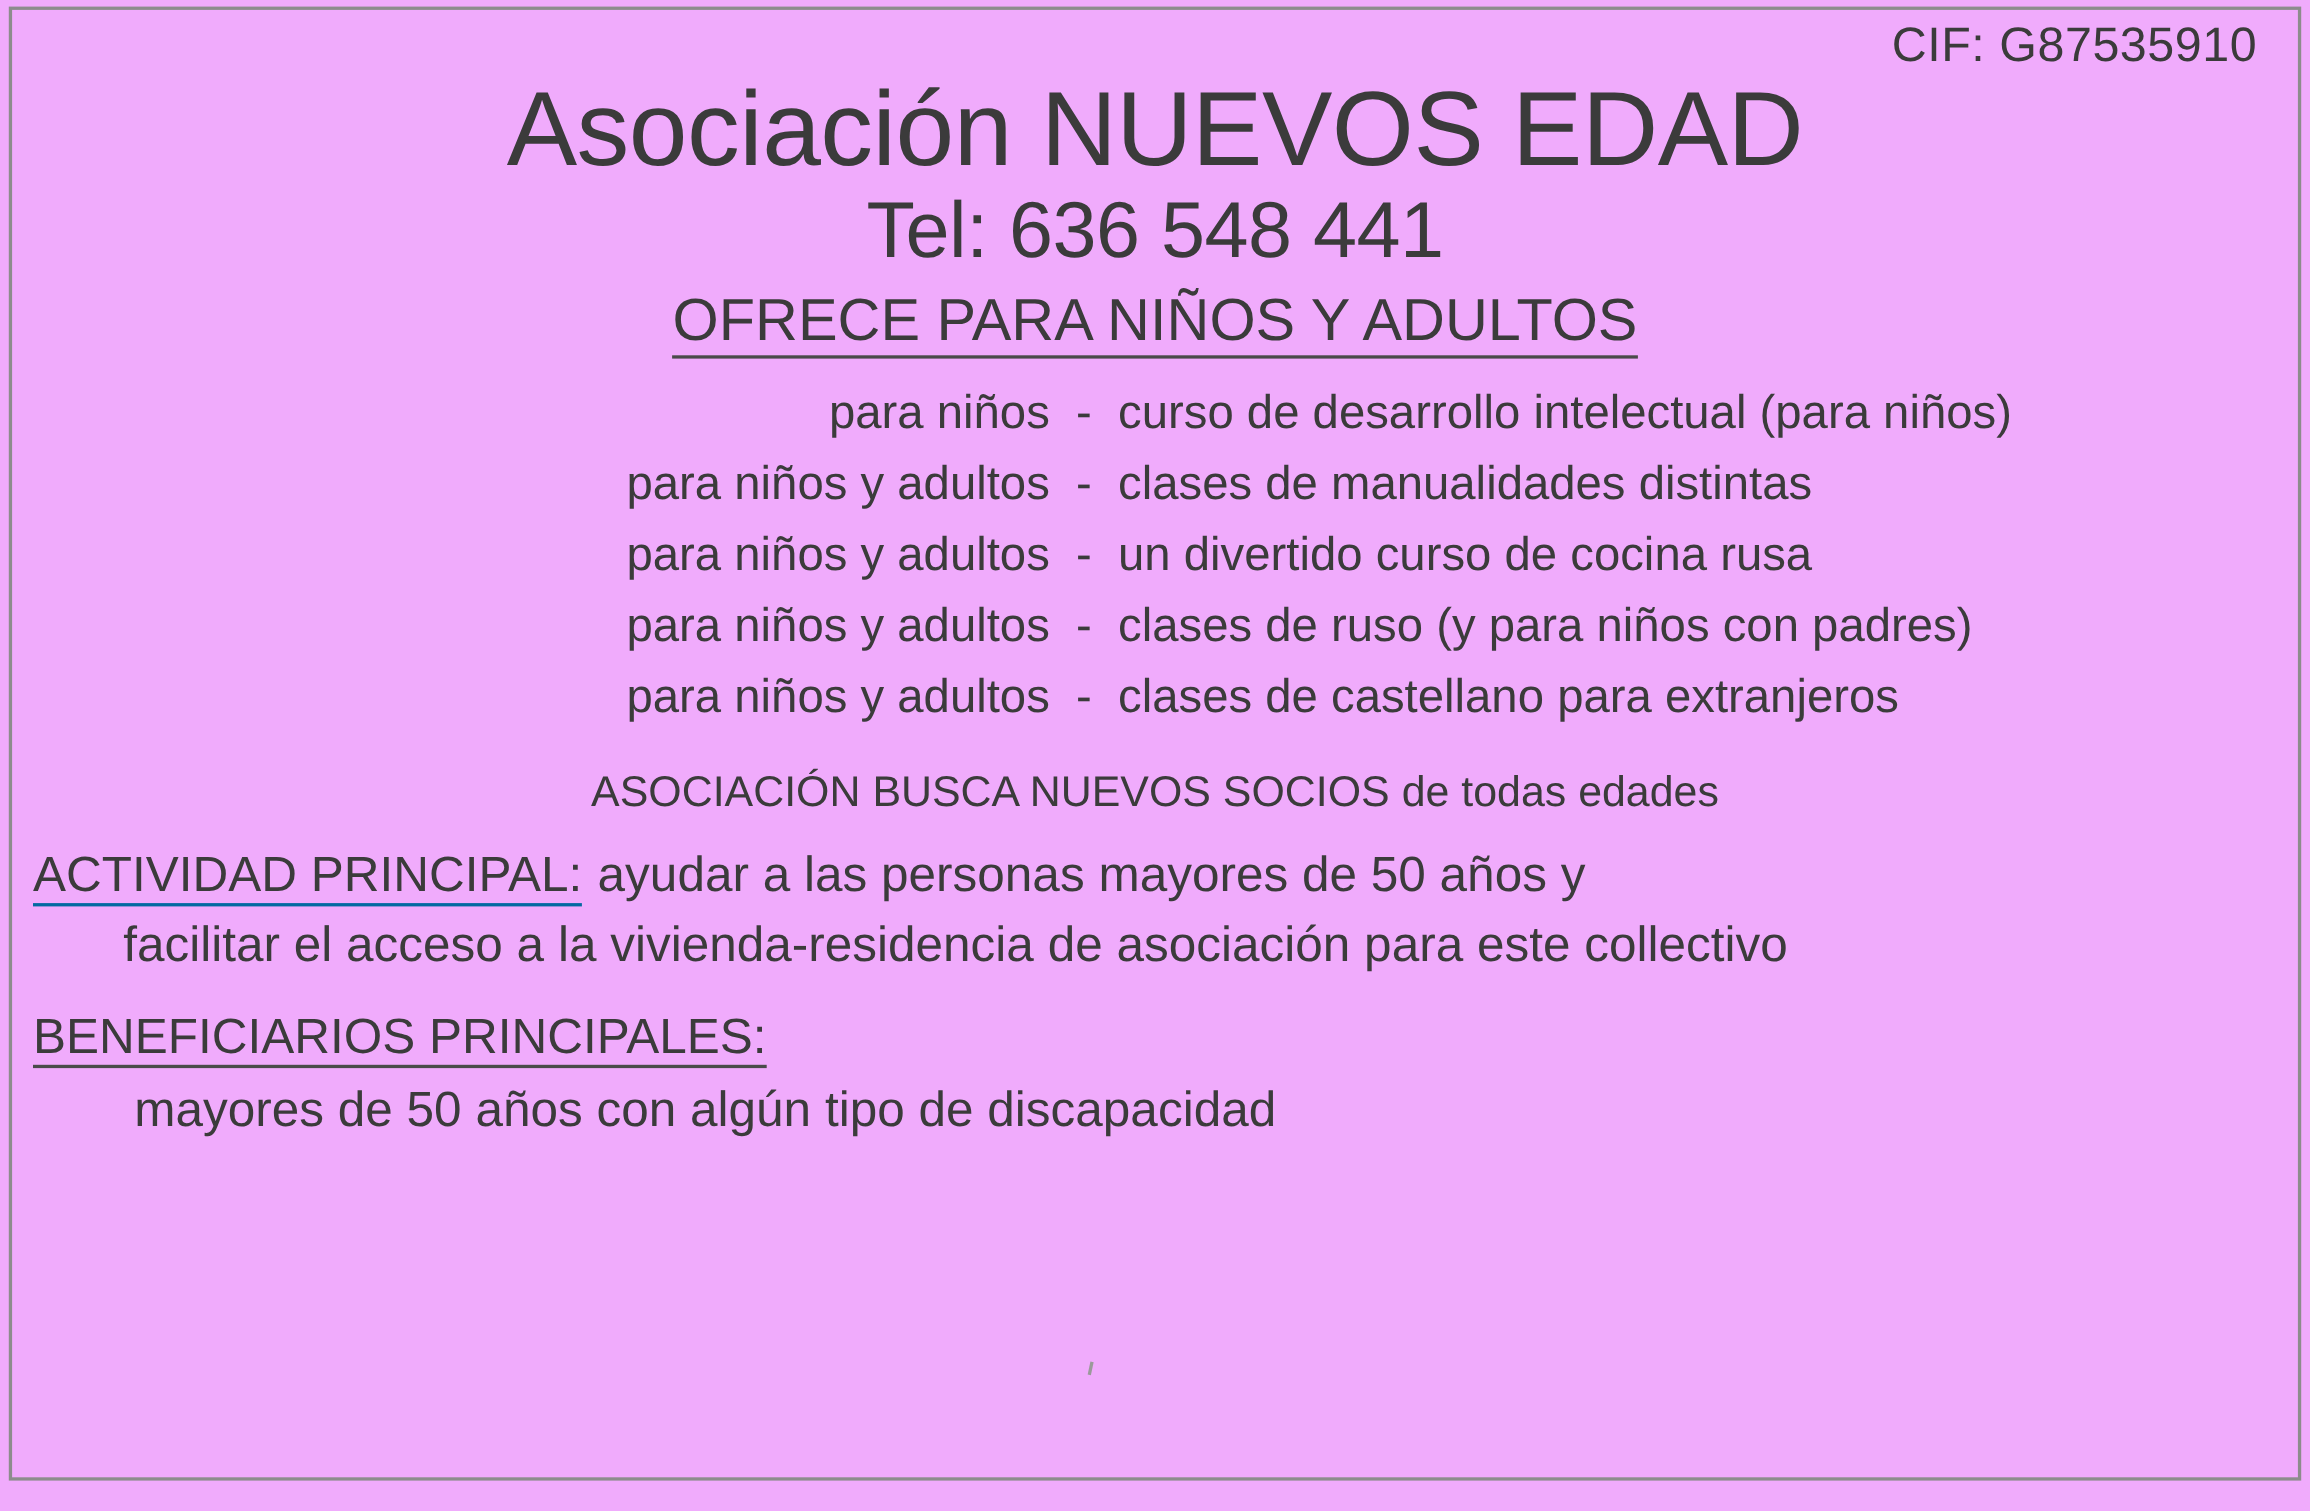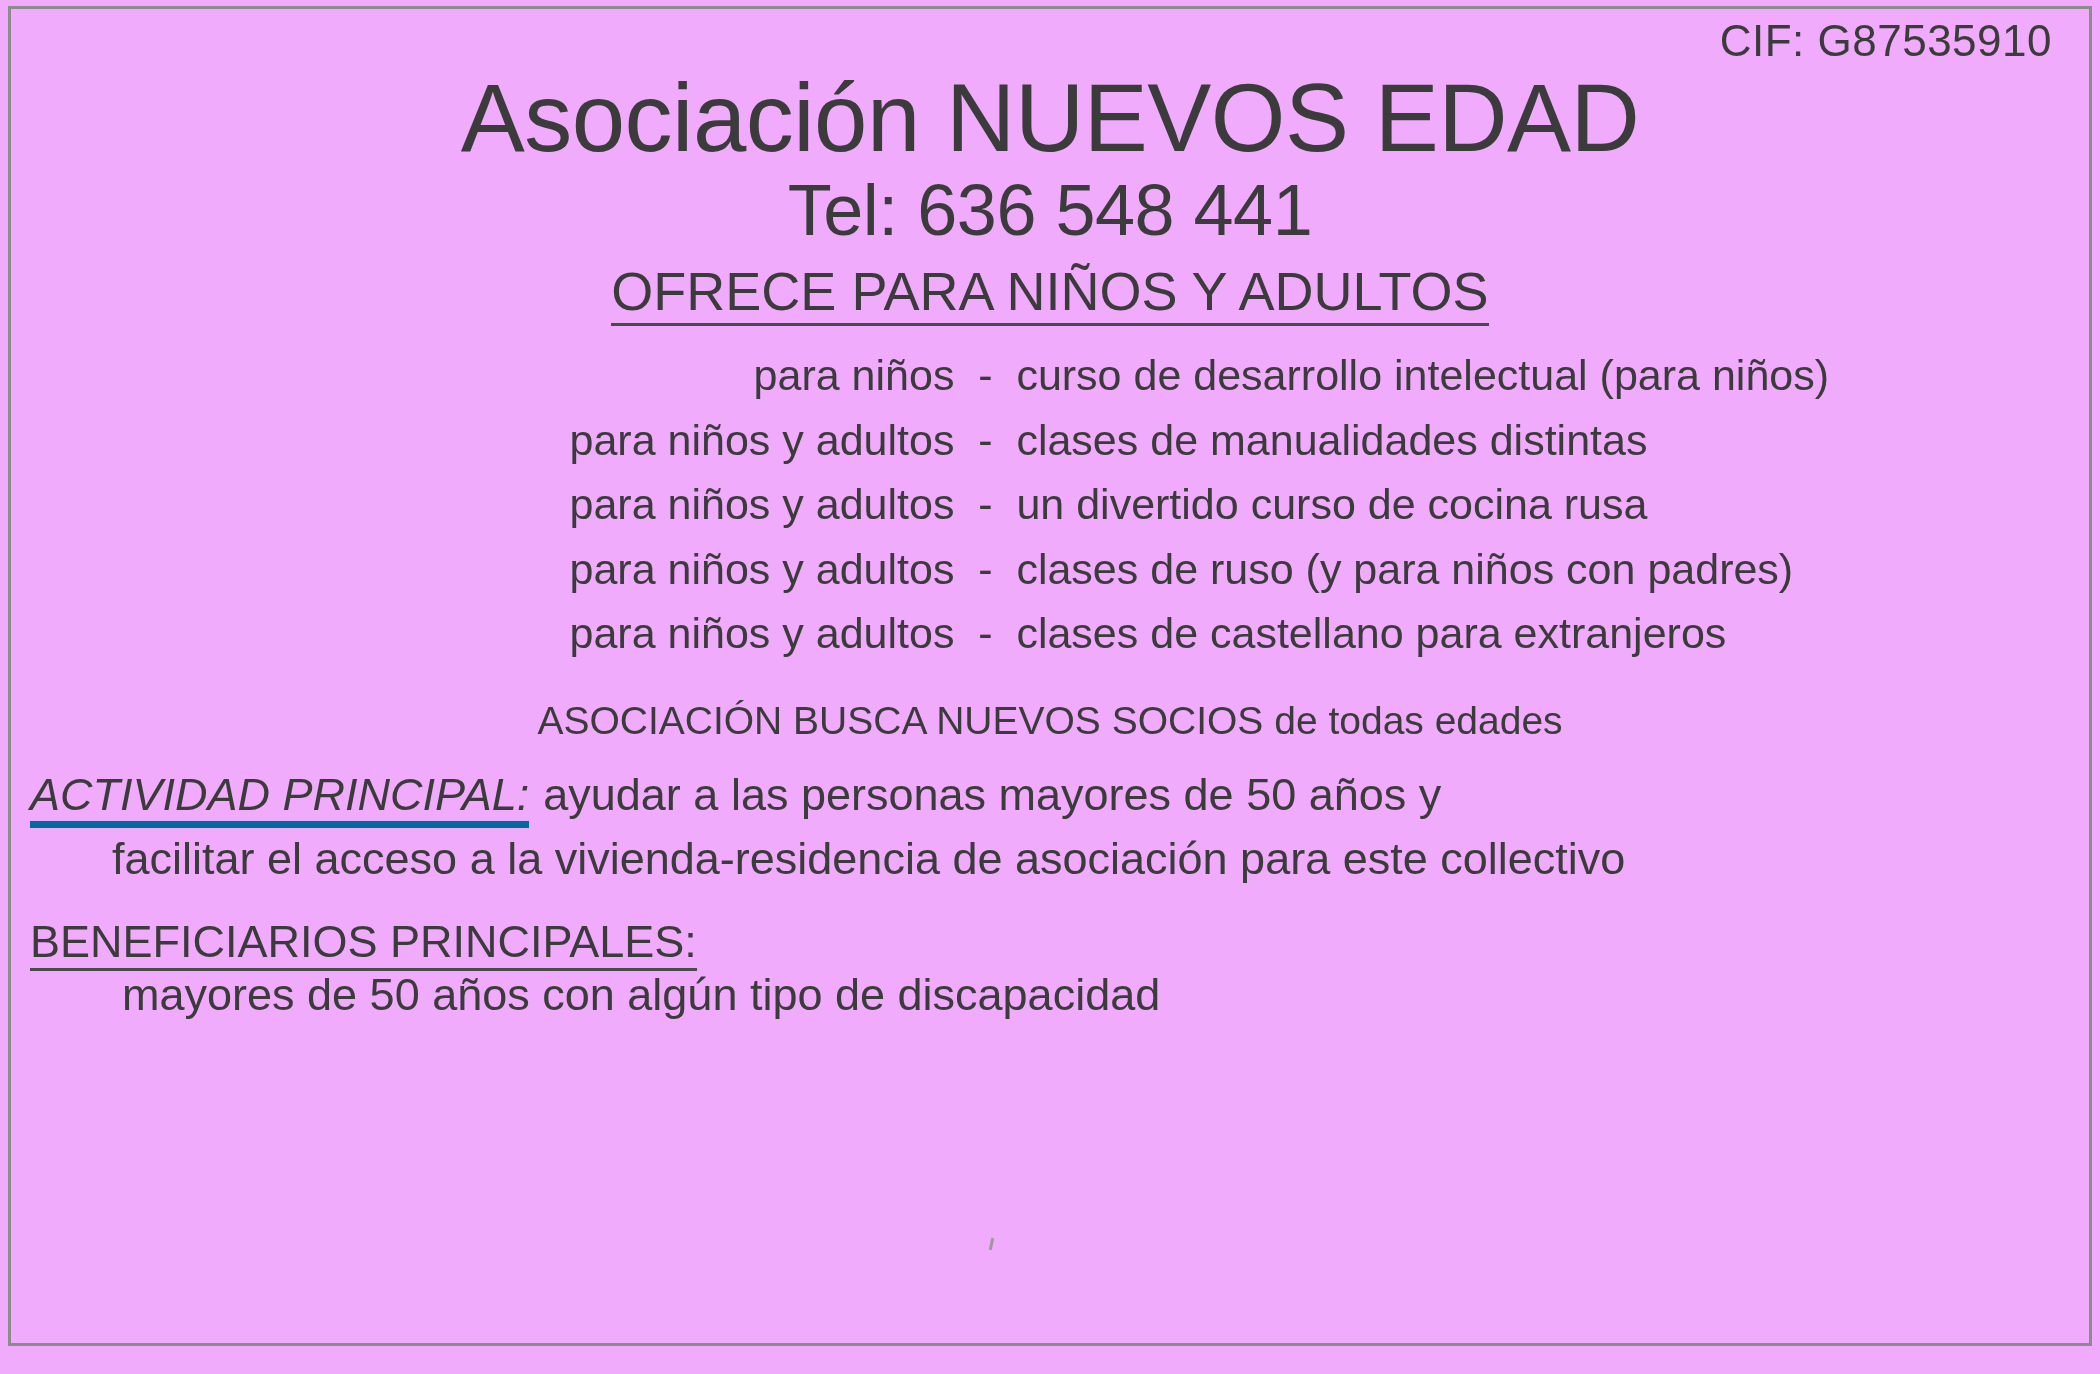--- a/index.html
+++ b/index.html
@@ -109,22 +109,21 @@
     margin-top: 34px;
     line-height: 1.1;
   }
   .block {
     margin-top: 26px;
     font-size: 45px;
     line-height: 1.18;
     color: #3b3b3b;
   }
   .block .lead {
-    font-style: italic;
-    border-bottom: 7px solid #0369a1;
+    border-bottom: 3px solid #0369a1;
     padding-bottom: 1px;
     margin-right: 14px;
     white-space: nowrap;
   }
   .block .line2 {
     display: block;
     margin-top: 10px;
     padding-left: 82px;
   }
   .block2 {
@@ -133,20 +132,21 @@
     line-height: 1.18;
     color: #3b3b3b;
   }
   .block2 .lead {
     border-bottom: 3px solid #4a4a4a;
     padding-bottom: 1px;
     white-space: nowrap;
   }
   .block2 .line2 {
     display: block;
+    margin-top: 14px;
     padding-left: 92px;
   }
   .speck {
     position: absolute;
     width: 3px;
     height: 12px;
     background: #9a9a9a;
     transform: rotate(12deg);
   }
 </style>

